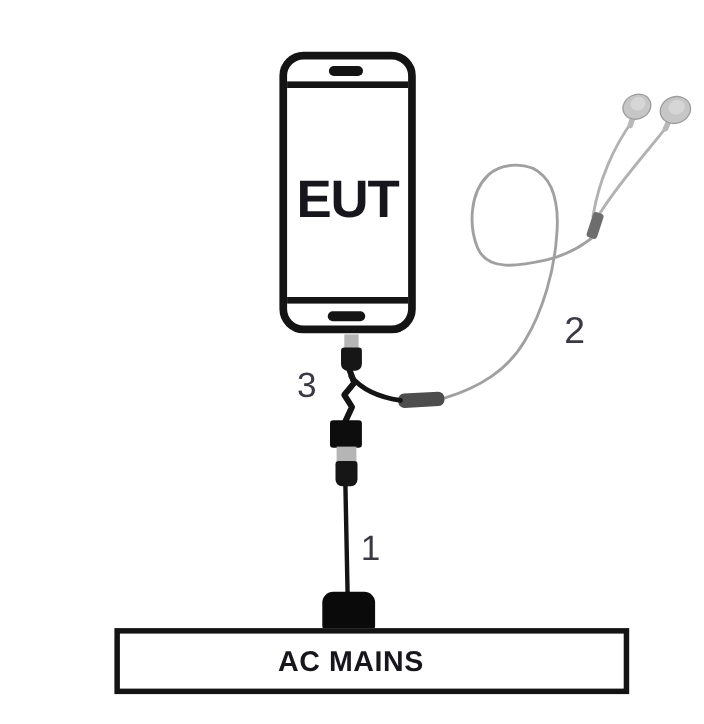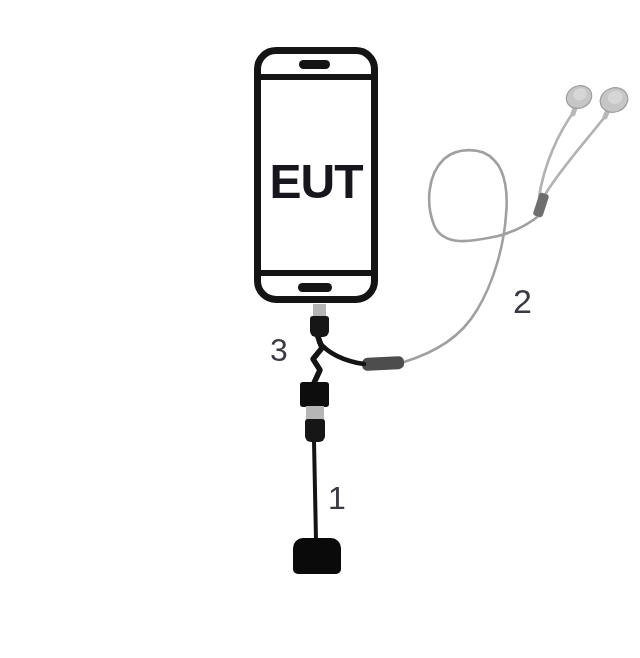--- a/index.html
+++ b/index.html
@@ -194,18 +194,21 @@
 
   <div class="usb-neck-top"></div>
   <div class="usb-plug-top"></div>
 
   <div class="charger-head"></div>
   <div class="usb-metal-mid"></div>
   <div class="usb-plug-mid"></div>
 
   <div class="power-adapter"></div>
 
+  <div class="ac-box">
+    <div class="ac-label">AC MAINS</div>
+  </div>
 
   <div class="callout callout-1">1</div>
   <div class="callout callout-2">2</div>
   <div class="callout callout-3">3</div>
 
 </div>
 
 </body></html>

